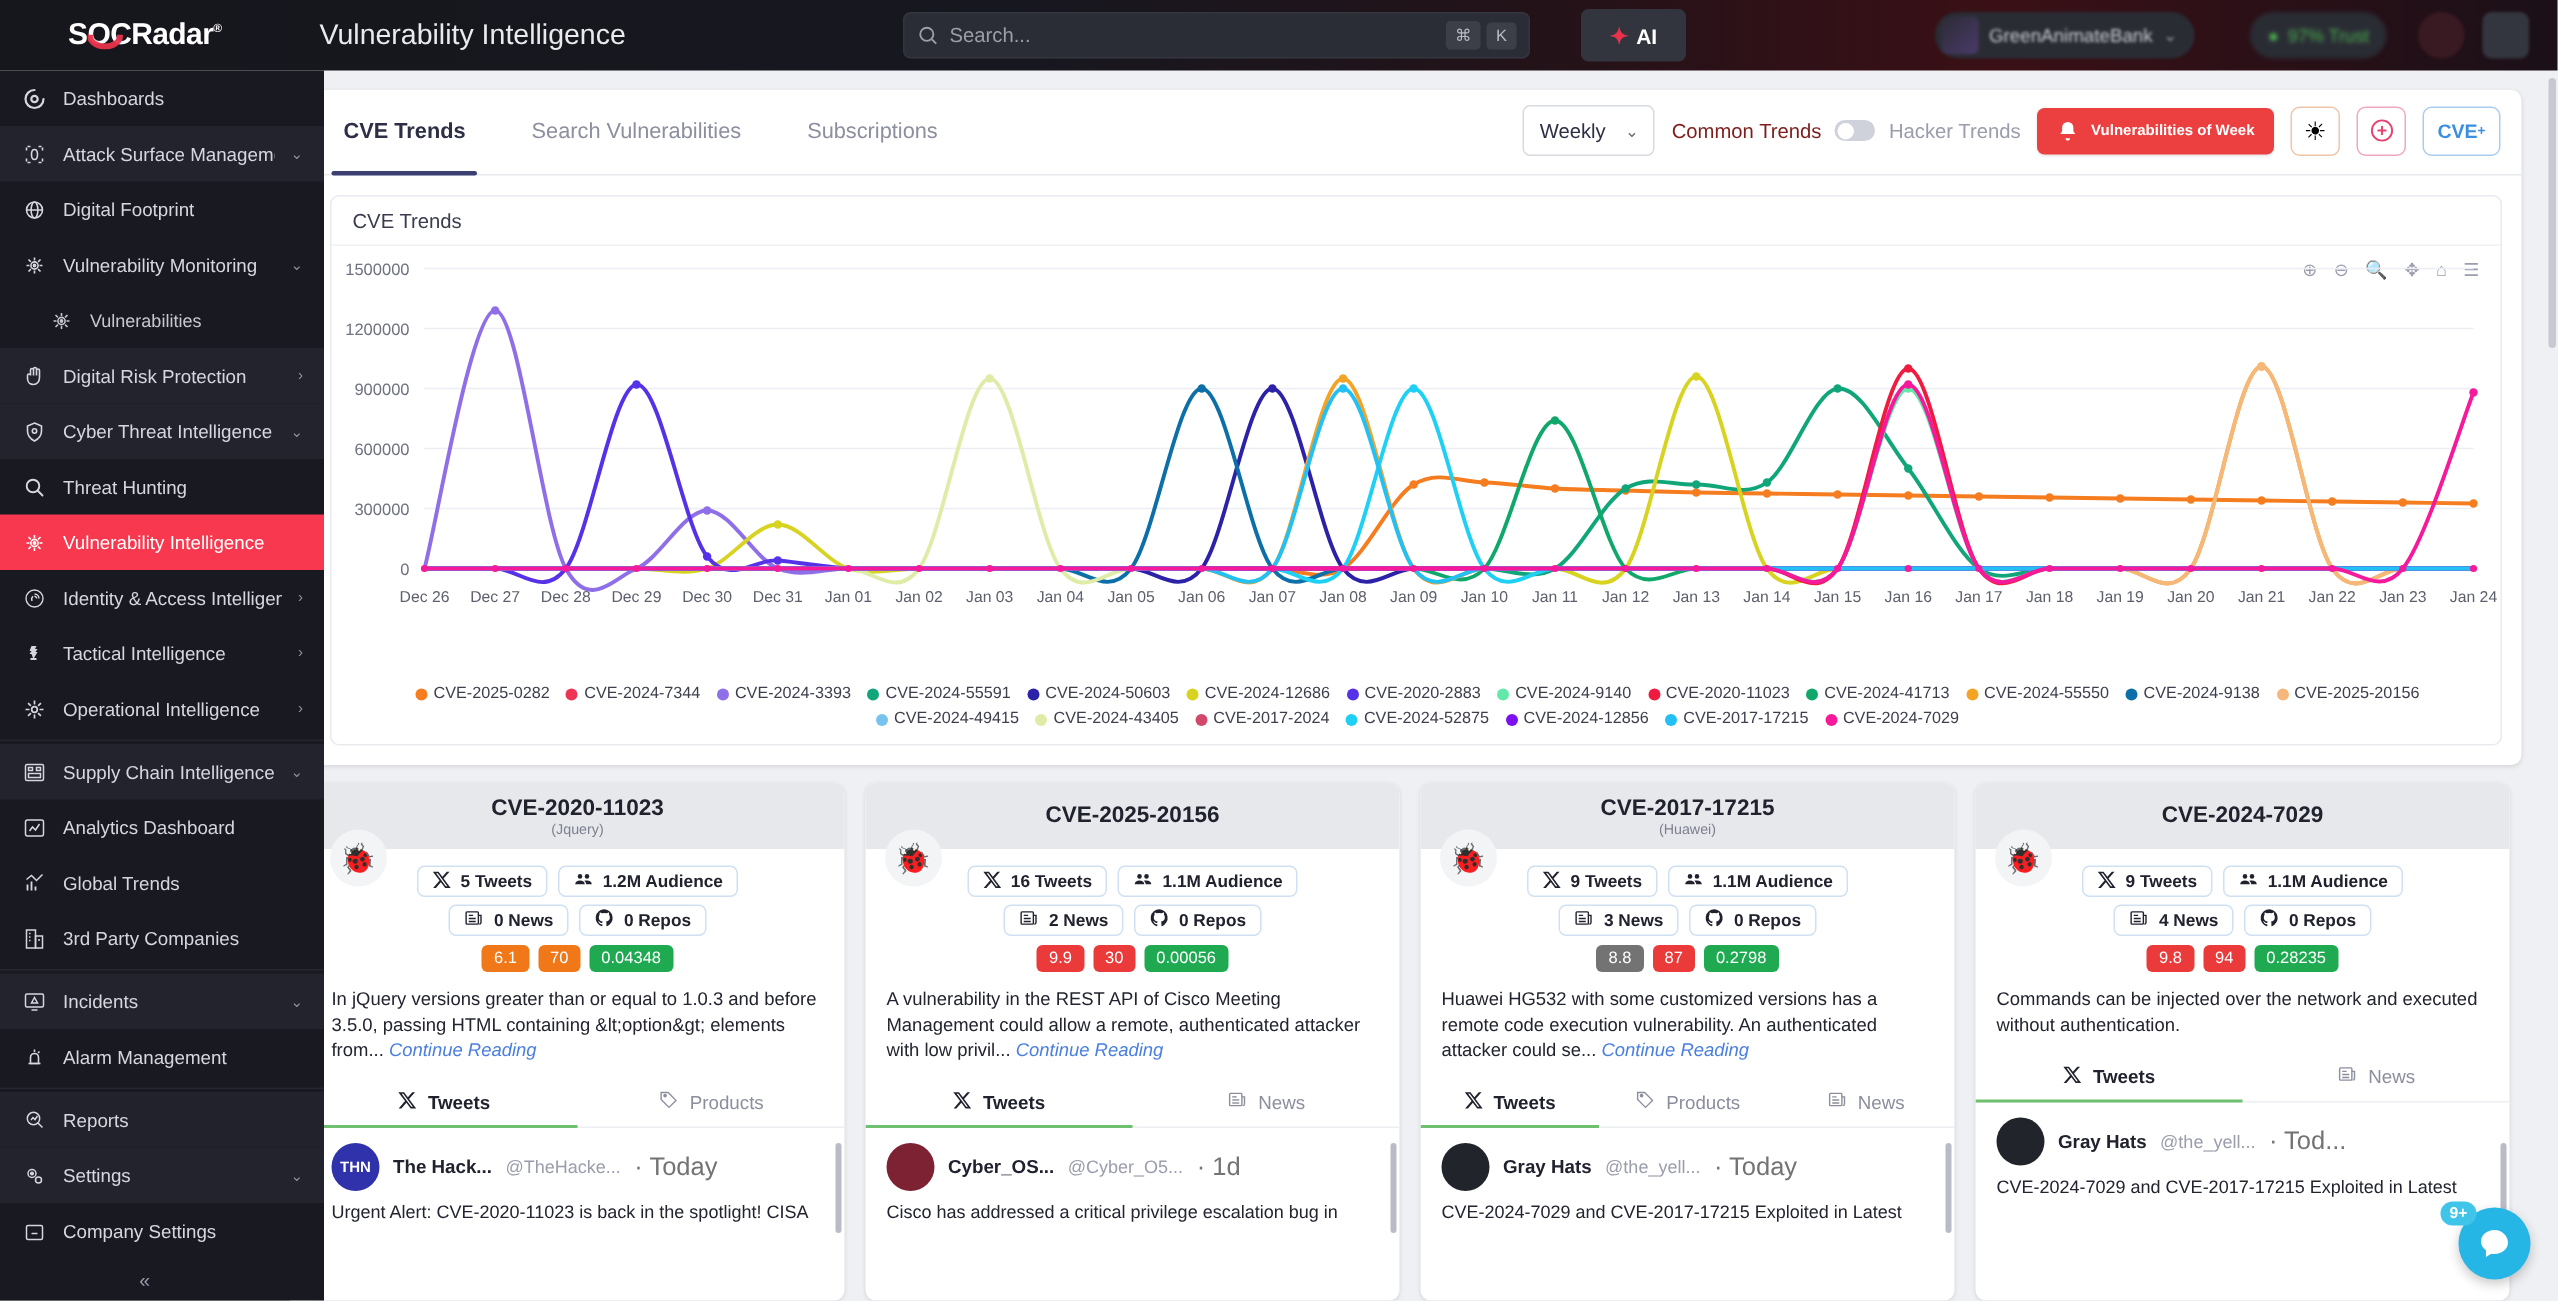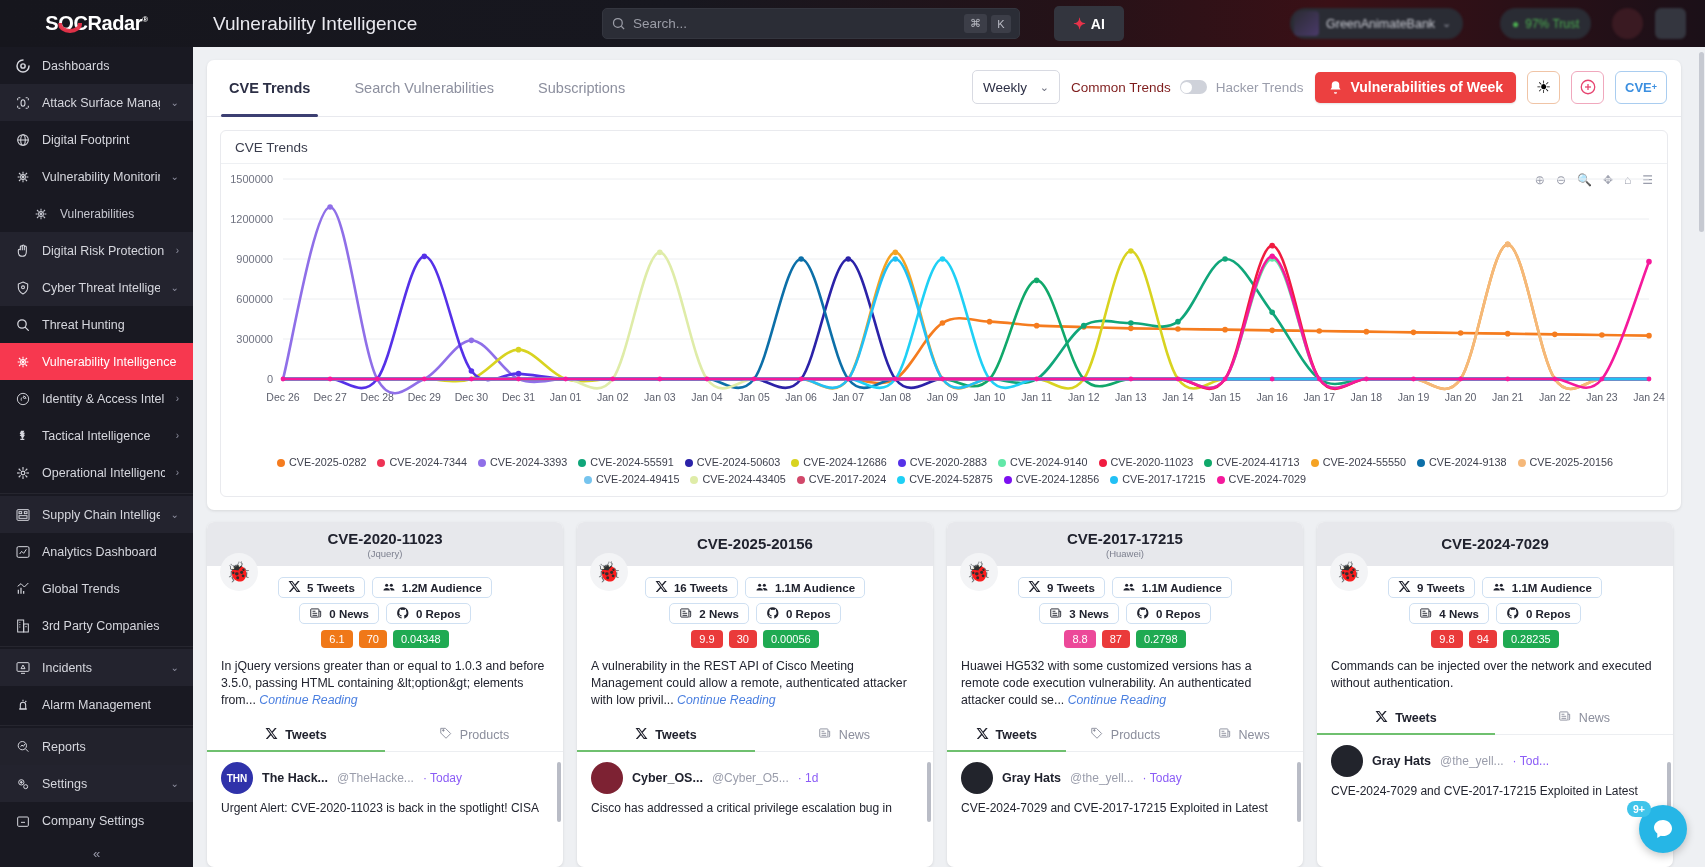--- a/index.html
+++ b/index.html
@@ -58,21 +58,21 @@
   .bell-chip {
     position:absolute; left:1612px; top:8px; width:31px; height:31px; border-radius:50%;
     background:#3a1a22; filter:blur(1px);
   }
   .user-chip {
     position:absolute; left:1655px; top:8px; width:31px; height:31px; border-radius:6px;
     background:#34363f; filter:blur(1px);
   }
   
   .sidebar {
-    position:absolute; top:47px; left:0; width:193px; height:820px;
+    position:absolute; top:47px; left:0; width:216px; height:820px;
     background:#191922; overflow:hidden; z-index:20;
   }
   .s-item {
     height:37px; display:flex; align-items:center; padding:0 14px;
     color:#d6d7de; font-size:12.5px; gap:11px; position:relative; cursor:pointer;
   }
   .s-item.section { background:#23232e; }
   .s-item.active { background:#f7384f; color:#fff; font-weight:500; }
   .s-item.hi { background:#22222c; }
   .s-item .ico { width:17px; height:17px; display:flex; align-items:center; justify-content:center; flex-shrink:0; }
@@ -106,21 +106,21 @@
     display:flex; align-items:center; justify-content:space-between; padding:0 10px;
     font-size:13.5px; color:#2c2f45; font-weight:500; cursor:pointer; background:#fff;
   }
   .toggle-row { display:flex; align-items:center; gap:9px; font-size:13.5px; }
   .tg-on { color:#7f1d1d; font-weight:500; }
   .tg-off { color:#9a9dab; }
   .switch { width:27px; height:14px; border-radius:8px; background:#cfd2da; position:relative; }
   .switch::after { content:""; position:absolute; left:1.5px; top:1.5px; width:11px; height:11px; border-radius:50%; background:#fff; }
   .vow-btn {
     height:31px; background:#ec4040; border-radius:5px; display:flex; align-items:center;
-    gap:8px; padding:0 13px; color:#fff; font-size:14px; font-weight:bold; cursor:pointer;
+    gap:8px; padding:0 13px; color:#fff; font-size:10px; font-weight:bold; cursor:pointer;
     box-shadow:0 1px 2px rgba(0,0,0,.12);
   }
   .icon-btn {
     width:33px; height:33px; border-radius:6px; border:1px solid #f0c4a6; background:#fff;
     display:flex; align-items:center; justify-content:center; cursor:pointer;
   }
   .icon-btn.pink { border-color:#f0a8bd; }
   .icon-btn.cve {
     width:52px; border-color:#a9cdf0; color:#3b8fe0; font-size:13px; font-weight:bold;
   }
@@ -165,21 +165,21 @@
   .ctab {
     flex:1; height:33px; display:flex; align-items:center; justify-content:center; gap:7px;
     font-size:12.5px; color:#8b8e9c; position:relative; cursor:pointer;
   }
   .ctab.active { color:#20222e; font-weight:bold; }
   .ctab.active::after { content:""; position:absolute; left:0; right:0; bottom:-1px; height:2.5px; background:#6fc06f; }
   .tweet { display:flex; align-items:center; gap:9px; padding:10px 14px 0; }
   .tw-av { width:32px; height:32px; border-radius:50%; flex-shrink:0; display:flex; align-items:center; justify-content:center; color:#fff; font-size:10px; font-weight:bold; }
   .tw-name { font-size:12.5px; font-weight:bold; color:#20222e; }
   .tw-handle { font-size:12px; color:#9a9dab; }
-  .tw-time { font-size:12px; color:#8b5cf6; }
+  .tw-time { font-size:17px; color:#737373; }
   .tw-body { padding:6px 14px 0; font-size:12px; line-height:16px; color:#22242f; }
   .card-scroll { position:absolute; right:2px; top:240px; width:4px; height:60px; background:#b9bcc6; border-radius:2px; }
   .chat-fab {
     position:absolute; right:18px; bottom:14px; width:48px; height:48px; border-radius:50%;
     background:#26b6e6; display:flex; align-items:center; justify-content:center; color:#fff; font-size:22px;
     box-shadow:0 3px 8px rgba(0,0,0,.22); z-index:40;
   }
   .chat-badge {
     position:absolute; right:54px; bottom:50px; background:#3fc4ea; color:#fff;
     border-radius:9px; font-size:10.5px; padding:2px 6px; z-index:41; font-weight:bold;
@@ -955,21 +955,21 @@
         </div>
         <div class="chip">
           <span><svg width="14" height="14" viewBox="0 0 24 24" fill="currentColor">
                   <path d="M12 2a10 10 0 00-3.2 19.5c.5.1.7-.2.7-.5v-2c-2.8.6-3.4-1.3-3.4-1.3-.5-1.2-1.1-1.5-1.1-1.5-.9-.6.1-.6.1-.6 1 .1 1.5 1 1.5 1 .9 1.5 2.3 1.1 2.9.8.1-.6.3-1.1.6-1.3-2.2-.3-4.6-1.1-4.6-5 0-1.1.4-2 1-2.7-.1-.3-.4-1.3.1-2.7 0 0 .8-.3 2.7 1a9.4 9.4 0 015 0c1.9-1.3 2.7-1 2.7-1 .5 1.4.2 2.4.1 2.7.6.7 1 1.6 1 2.7 0 3.9-2.4 4.7-4.6 5 .4.3.7.9.7 1.9v2.8c0 .3.2.6.7.5A10 10 0 0012 2z"></path>
                 </svg></span>
           <span>0 Repos</span>
         </div>
       </div>
     </div>
     <div class="scores">
-      <div class="score" style="background:#ec4899">8.8</div>
+      <div class="score" style="background:#737373">8.8</div>
       <div class="score" style="background:#ea3a3a">87</div>
       <div class="score" style="background:#1faa52">0.2798</div>
     </div>
     <div class="desc">
       <span>Huawei HG532 with some customized versions has a remote code execution vulnerability. An authenticated attacker could se...</span>
       <a href="#">Continue Reading</a>
     </div>
     <div class="ctabs">
           <div class="ctab active">
       <span><svg width="13" height="13" viewBox="0 0 24 24" fill="currentColor">

